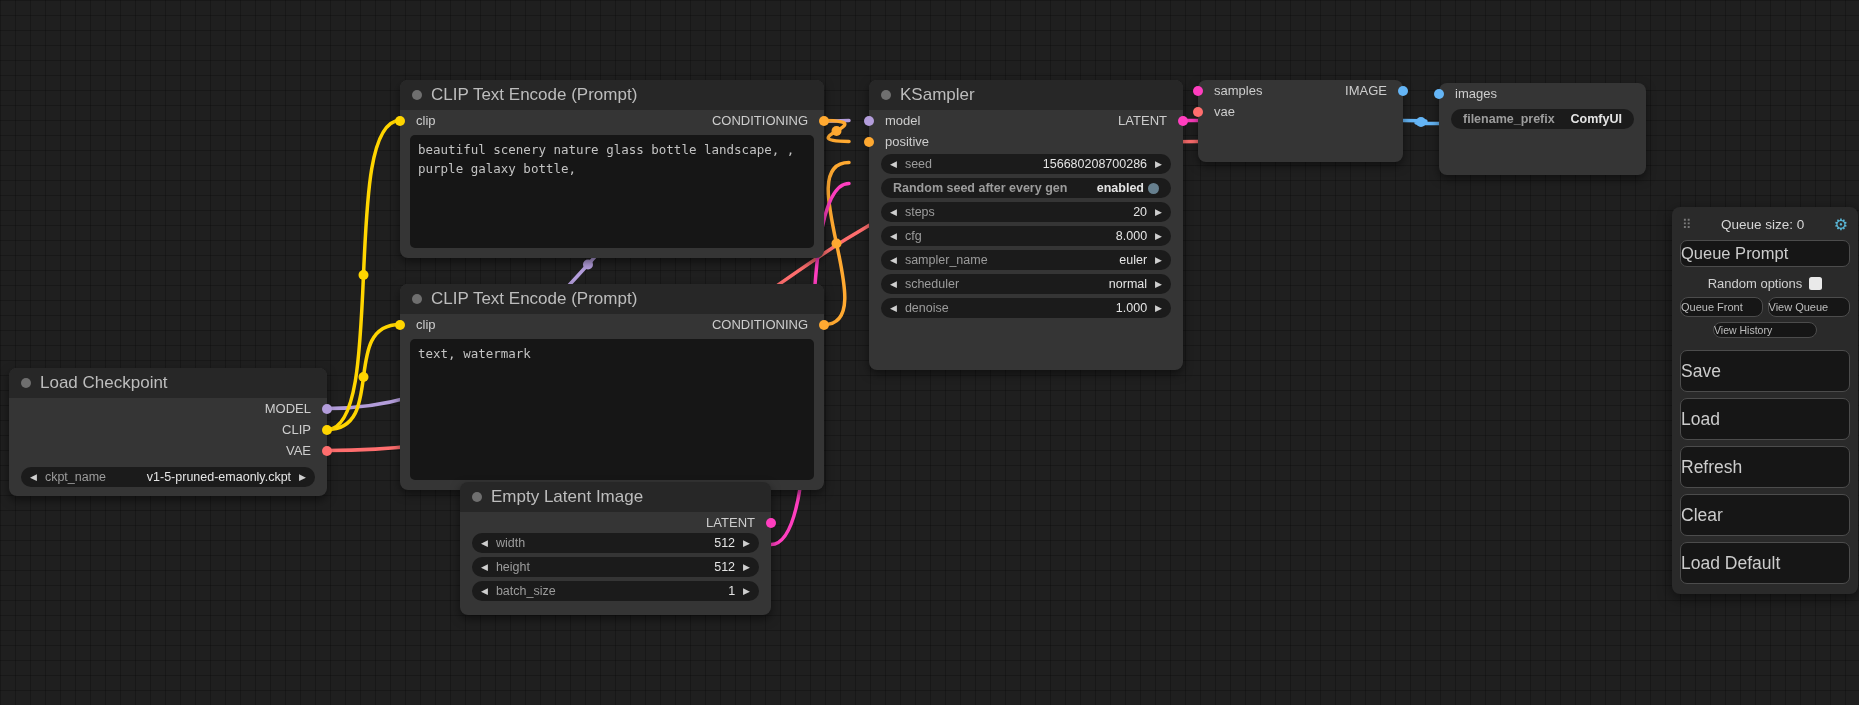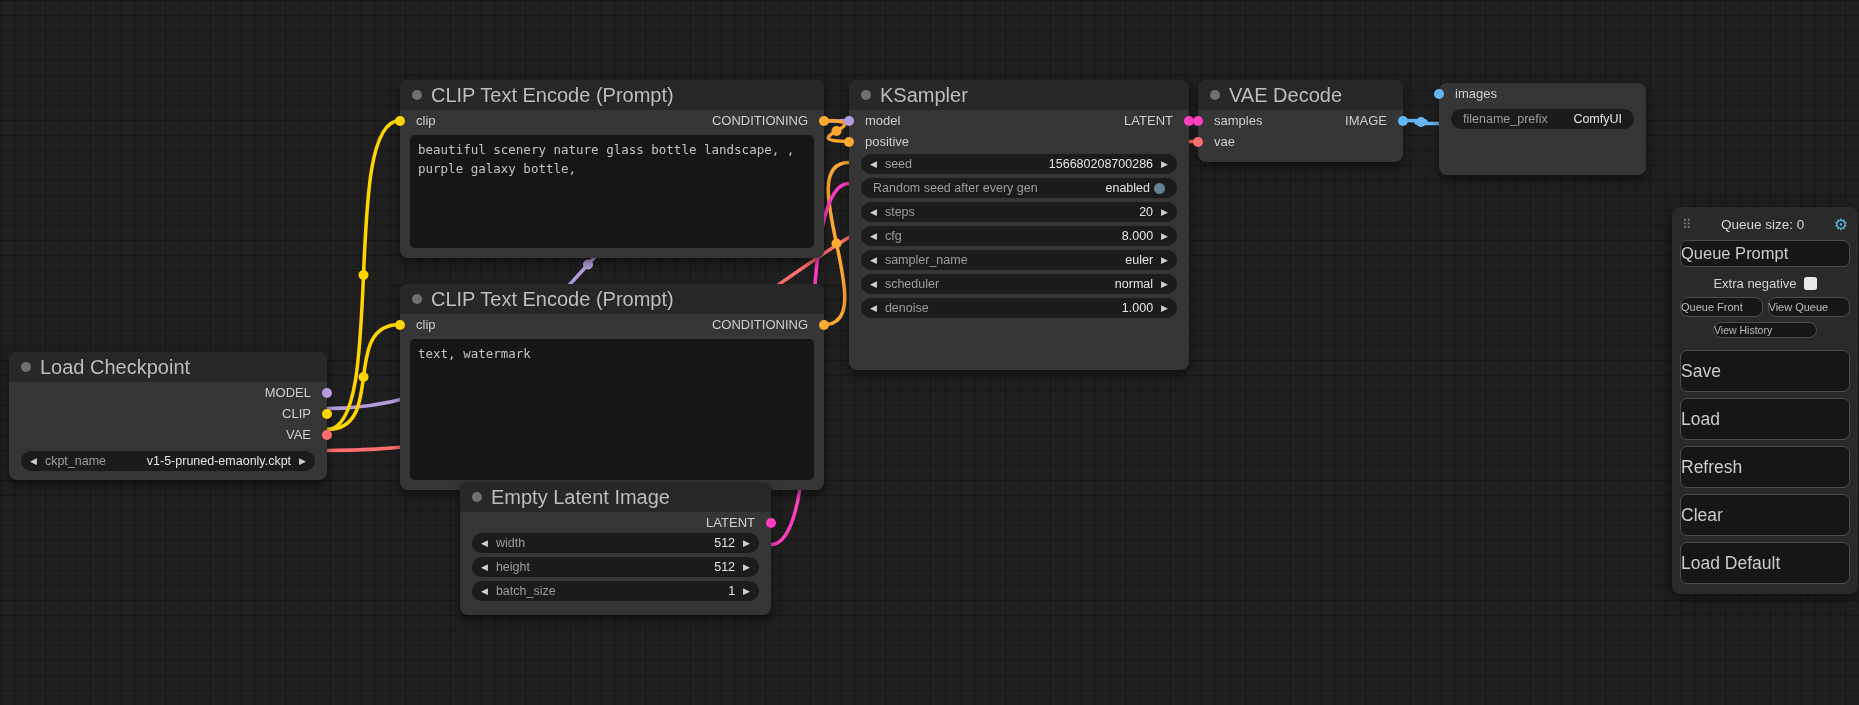--- a/index.html
+++ b/index.html
@@ -15,21 +15,21 @@
   }
   #wires { position:absolute; left:0; top:0; z-index:1; pointer-events:none; }
 
   .node {
     position:absolute; z-index:2; background:#353535; border-radius:8px;
     box-shadow:0 4px 10px rgba(0,0,0,0.5); display:flex; flex-direction:column;
   }
   .node-title {
     flex:0 0 30px; display:flex; align-items:center; gap:9px;
     background:#272727; border-radius:8px 8px 0 0; padding:0 12px;
-    color:#bdbdbd; font-size:20px;
+    color:#bdbdbd; font-size:17px;
   }
   .collapse-dot { width:10px; height:10px; border-radius:50%; background:#6f6f6f; flex:0 0 auto; }
 
   .slot-row {
     position:relative; flex:0 0 21px; display:flex; align-items:center;
     padding:0 16px; font-size:13px; color:#cdcdcd;
   }
   .slot-label-right { margin-left:auto; }
   .dot {
     position:absolute; top:50%; transform:translateY(-50%);
@@ -39,37 +39,37 @@
   .dot.out { right:-5px; }
 
   .widget {
     flex:0 0 20px; height:20px; margin:0 12px 4px; background:#1b1b1b;
     border-radius:10px; display:flex; align-items:center; padding:0 9px;
     font-size:12.5px; color:#9c9c9c;
   }
   .widget .arrow { font-size:9px; color:#cfcfcf; flex:0 0 auto; }
   .widget .wlabel { margin:0 8px; white-space:nowrap; }
   .widget .wvalue { margin-left:auto; margin-right:8px; color:#e4e4e4; white-space:nowrap; }
-  .widget.noarrow { padding:0 12px; }
+  .widget.noarrow { padding:0 12px;font-weight:bold; }
   .widget.noarrow .wvalue { margin-right:0; }
   .toggle-dot { width:11px; height:11px; border-radius:50%; background:#67808f; margin-left:4px; flex:0 0 auto; }
 
   .prompt-box {
     flex:1; margin:4px 10px 10px; background:#161616; border:none;
     border-radius:5px; resize:none; color:#c3c3c3; padding:6px 8px;
     font-family:"DejaVu Sans Mono", monospace; font-size:12.5px; line-height:1.5;
     outline:none;
   }
 
   
-  #node-load-checkpoint { left:9px;    top:352px; width:318px; height:128px; }
+  #node-load-checkpoint { left:9px;    top:368px; width:318px; height:128px; }
   #node-clip-positive   { left:400px;  top:80px;  width:424px; height:178px; }
   #node-clip-negative   { left:400px;  top:284px; width:424px; height:206px; }
   #node-empty-latent    { left:460px;  top:482px; width:311px; height:133px; }
-  #node-ksampler        { left:849px;  top:80px;  width:340px; height:290px; }
+  #node-ksampler        { left:869px;  top:80px;  width:314px; height:290px; }
   #node-vae-decode      { left:1198px; top:80px;  width:205px; height:82px;  }
   #node-save-image      { left:1439px; top:83px;  width:207px; height:92px;  }
   #node-load-checkpoint .widget { margin-top:6px; }
   #node-save-image .widget { margin-top:5px; }
 
   
   #queue-panel {
     position:absolute; z-index:3; left:1672px; top:207px; width:186px;
     background:#2a2a2a; border-radius:8px; box-shadow:0 4px 14px rgba(0,0,0,0.55);
     padding:6px 8px 8px; color:#cfcfcf;
@@ -254,24 +254,20 @@
     </div>
     <div class="widget">
       <span class="arrow">◀</span>
       <span class="wlabel">denoise</span>
       <span class="wvalue">1.000</span>
       <span class="arrow">▶</span>
     </div>
   </div>
 
   <div class="node" id="node-vae-decode">
-    <div class="node-title">
-      <span class="collapse-dot"></span>
-      <span>VAE Decode</span>
-    </div>
     <div class="slot-row">
       <span class="dot in" style="background: rgb(255, 62, 191);"></span>
       <span>samples</span>
       <span class="slot-label-right">IMAGE</span>
       <span class="dot out" style="background: rgb(100, 181, 246);"></span>
     </div>
     <div class="slot-row">
       <span class="dot in" style="background: rgb(255, 110, 110);"></span>
       <span>vae</span>
     </div>
@@ -289,21 +285,21 @@
   </div>
 
   <div id="queue-panel">
     <div class="qp-header">
       <span class="drag-handle">⠿</span>
       <span class="queue-size">Queue size: 0</span>
       <span class="gear">⚙</span>
     </div>
     <button class="btn btn-queue-prompt">Queue Prompt</button>
     <div class="extra-row">
-      <span>Extra negative</span>
+      <span>Random options</span>
       <span class="checkbox"></span>
     </div>
     <div class="small-row">
       <button class="btn btn-small">Queue Front</button>
       <button class="btn btn-small">View Queue</button>
     </div>
     <button class="btn btn-history">View History</button>
     <button class="btn btn-big">Save</button>
     <button class="btn btn-big">Load</button>
     <button class="btn btn-big">Refresh</button>

